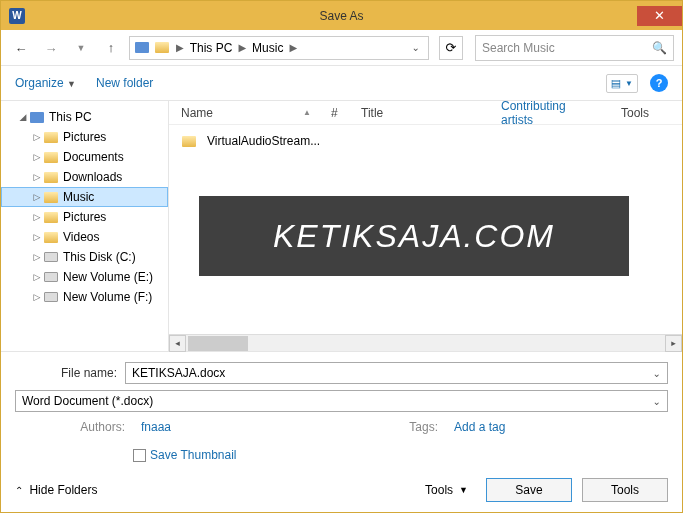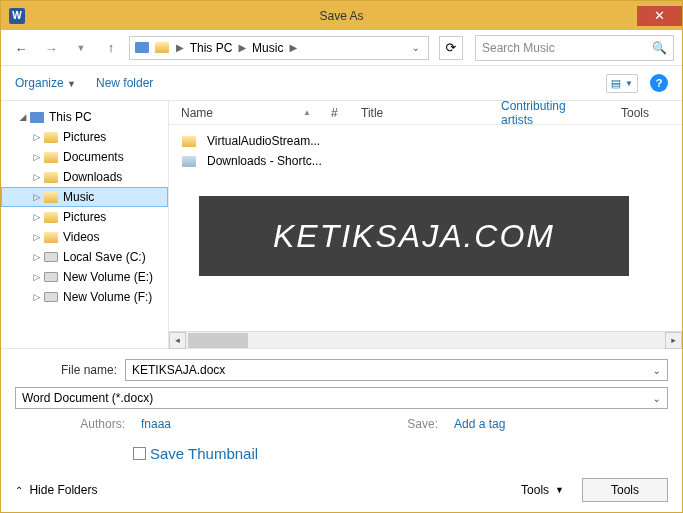--- a/index.html
+++ b/index.html
@@ -53,21 +53,21 @@
 .form-row { display: flex; align-items: center; margin-bottom: 6px; }
 .form-label { width: 110px; text-align: right; padding-right: 8px; color: #333; }
 .form-input { flex: 1; height: 22px; border: 1px solid #aaa; padding: 0 6px; font-size: 12px; display: flex; align-items: center; justify-content: space-between; }
 .form-input .dd { color: #555; font-size: 10px; }
 .meta-row { display: flex; padding-left: 55px; margin-top: 8px; gap: 16px; font-size: 12px; }
 .meta-label { color: #888; width: 55px; text-align: right; }
 .meta-val { color: #1a6fb0; }
 .meta-spacer { width: 200px; }
 .thumb-row { padding-left: 118px; margin-top: 14px; display: flex; align-items: center; gap: 4px; }
 .checkbox { width: 13px; height: 13px; border: 1px solid #888; }
-.thumb-label { color: #1a6fb0; font-size: 15px; }
+.thumb-label { color: #1a6fb0; font-size: 12px; }
 .footer { height: 44px; display: flex; align-items: center; padding: 0 14px; gap: 10px; }
 .hide-folders { display: flex; align-items: center; gap: 6px; font-size: 12px; }
 .footer-spacer { flex: 1; }
 .tools-btn { font-size: 12px; display: flex; align-items: center; gap: 6px; padding: 0 8px; }
 .btn { width: 86px; height: 24px; border: 1px solid #aaa; background: #f5f5f5; font-size: 12px; display: flex; align-items: center; justify-content: center; }
 .btn.primary { border: 1px solid #3c94d6; }
 </style>
 </head>
 <body>
 
@@ -165,21 +165,21 @@
           <span class="ticon">
             <span class="folder-ico"></span>
           </span>
           <span>Videos</span>
         </div>
       <div class="tree-row level2">
           <span class="tw">▷</span>
           <span class="ticon">
             <span class="drive-ico"></span>
           </span>
-          <span>Local Save (C:)</span>
+          <span>This Disk (C:)</span>
         </div>
       <div class="tree-row level2">
           <span class="tw">▷</span>
           <span class="ticon">
             <span class="drive-ico"></span>
           </span>
           <span>New Volume (E:)</span>
         </div>
       <div class="tree-row level2">
           <span class="tw">▷</span>
@@ -201,26 +201,20 @@
         <div class="ch contrib">Contributing artists</div>
         <div class="ch">Tools</div>
       </div>
       <div class="file-list">
         <div class="file-row">
             <span class="ticon">
               <span class="folder-ico"></span>
             </span>
             <span>VirtualAudioStream...</span>
           </div>
-        <div class="file-row">
-            <span class="ticon">
-              <span class="folder-ico" style="background:linear-gradient(#cde,#9bc);"></span>
-            </span>
-            <span>Downloads - Shortc...</span>
-          </div>
       </div>
       <div class="watermark">KETIKSAJA.COM</div>
       <div class="hscroll">
         <div class="arrow">◂</div>
         <div class="thumb"></div>
         <div class="arrow" style="margin-left:auto;">▸</div>
       </div>
     </div>
   </div>
 
@@ -235,34 +229,35 @@
     <div class="form-row">
       <div class="form-input">
           <span>Word Document (*.docx)</span>
           <span class="dd">⌄</span>
         </div>
     </div>
     <div class="meta-row">
       <span class="meta-label">Authors:</span>
       <span class="meta-val">fnaaa</span>
       <span class="meta-spacer"></span>
-      <span class="meta-label" style="width:35px;">Save:</span>
+      <span class="meta-label" style="width:35px;">Tags:</span>
       <span class="meta-val">Add a tag</span>
     </div>
     <div class="thumb-row">
       <div class="checkbox"></div>
       <span class="thumb-label">Save Thumbnail</span>
     </div>
   </div>
 
   <div class="footer">
     <div class="hide-folders">
       <span style="font-size:10px;">⌃</span>
       <span>Hide Folders</span>
     </div>
     <div class="footer-spacer"></div>
     <div class="tools-btn">
         <span>Tools</span>
         <span style="font-size:9px;">▼</span>
       </div>
+    <div class="btn primary">Save</div>
     <div class="btn">Tools</div>
   </div>
 </div>
 
 </body></html>

